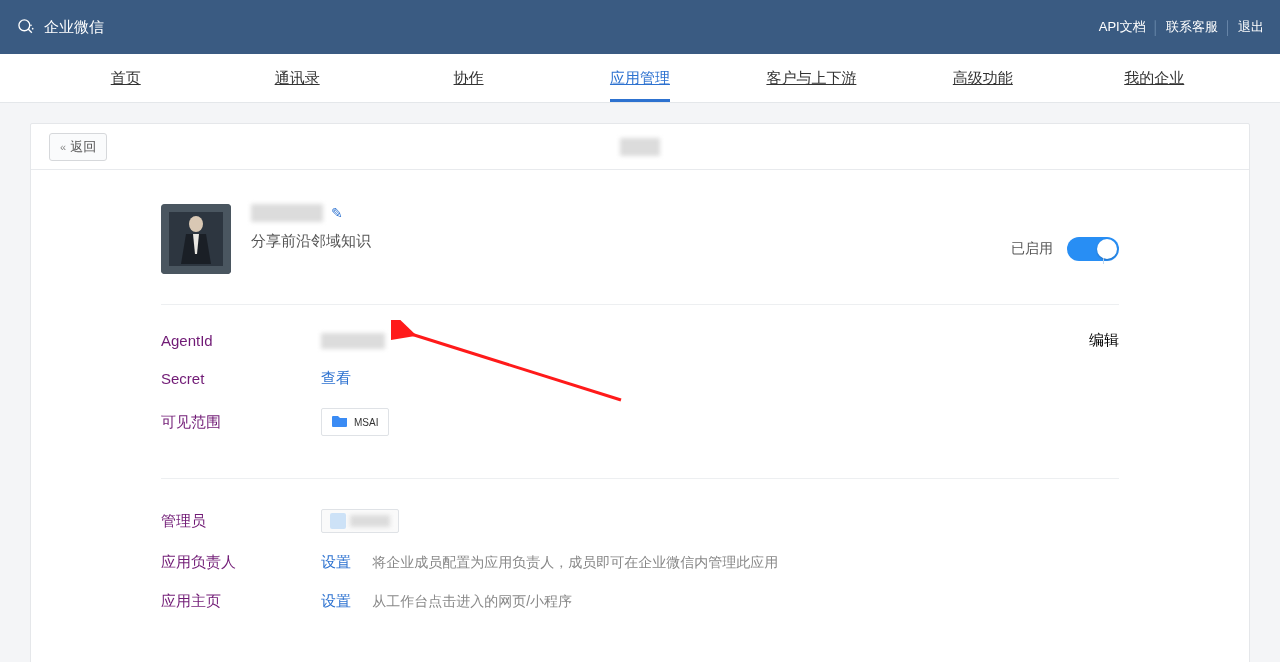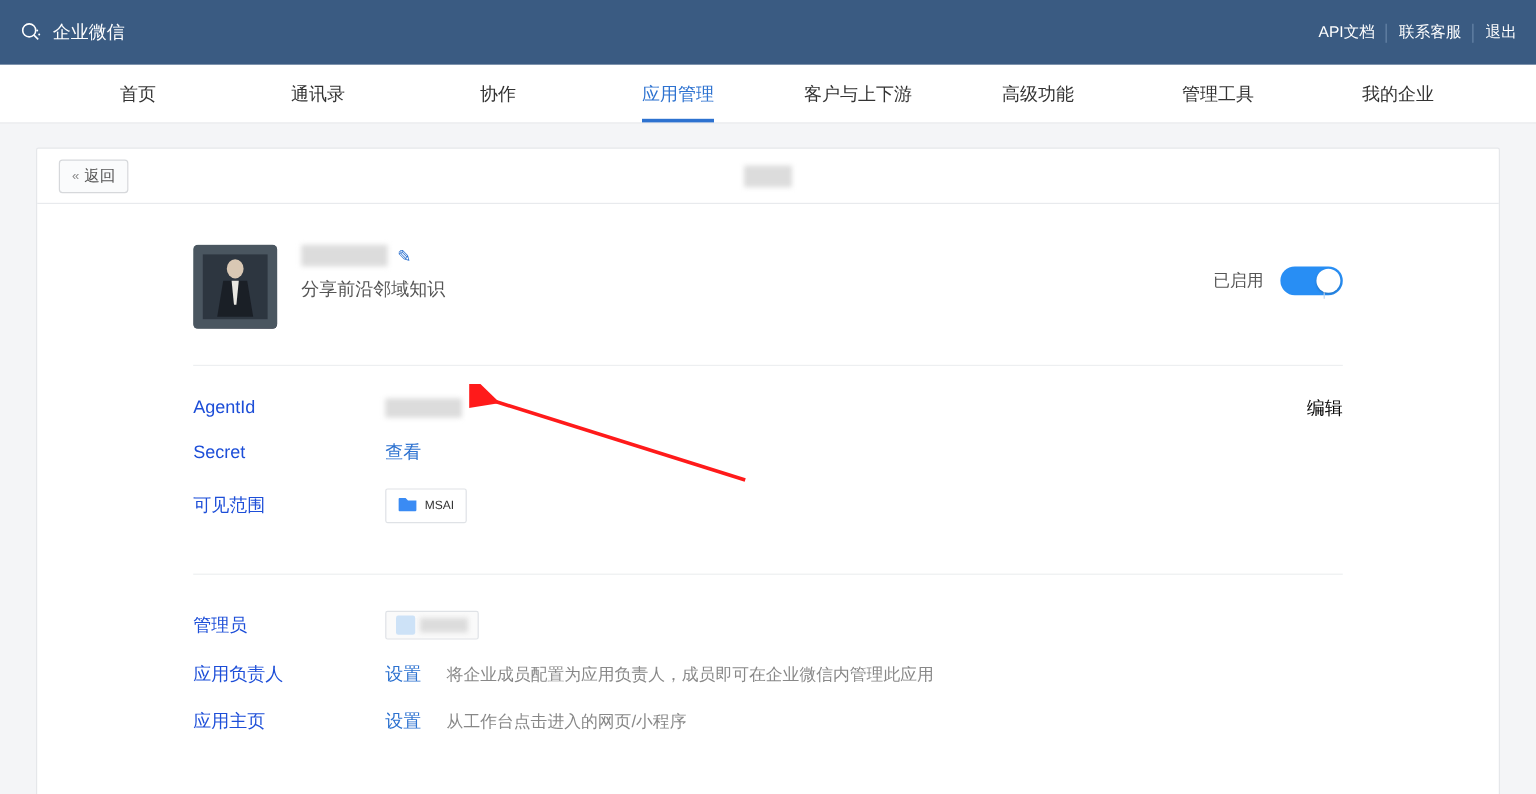--- a/index.html
+++ b/index.html
@@ -53,20 +53,21 @@
   }
   .nav-item {
     flex: 1;
     display: flex;
     align-items: center;
     justify-content: center;
     font-size: 15px;
     color: #333;
     cursor: pointer;
     position: relative;
+    text-decoration: underline;
   }
   .nav-item.active {
     color: #2d72d0;
     font-weight: 500;
   }
   .nav-item.active::after {
     content:"";
     position:absolute;
     left: 50%; transform: translateX(-50%);
     bottom: 0;
@@ -136,21 +137,21 @@
   }
   .pixel-name {
     width:72px;height:18px;
     background:#dcdcdc;
     filter: blur(2px);
   }
   .edit-pencil { color:#2d72d0; font-size:14px; }
   .app-desc { margin-top:10px; color:#555; font-size:15px; }
 
   .enable-wrap {
-    position:absolute; right:0; top:18px;
+    position:absolute; right:0; top:33px;
     display:flex;align-items:center;gap:14px;
     font-size:14px;color:#555;
   }
   .toggle {
     width:52px;height:24px;border-radius:12px;
     background:#288ef4;position:relative;
     cursor:pointer;
   }
   .toggle::after {
     content:"";position:absolute;right:2px;top:2px;
@@ -169,21 +170,21 @@
     float:left;margin-right:2px;
   }
 
   .kv-section {
     padding: 26px 0 22px;
     border-bottom: 1px solid #edeff1;
     position:relative;
   }
   .kv { display:flex;align-items:center; margin-bottom:20px; }
   .kv:last-child { margin-bottom:0; }
-  .kv .key { width:160px; color:#1d4ed8; font-size:15px; }
+  .kv .key { width:160px; color:#701a75; font-size:15px; }
   .kv .val { font-size:15px; }
   .kv .val .link { color:#2d72d0; text-decoration:none; margin-right:17px; cursor:pointer;}
   .kv .val .hint { color:#888; font-size:14px; }
 
   .dept-chip {
     display:inline-flex;align-items:center;gap:6px;
     border:1px solid #dfe2e6;border-radius:2px;
     padding:5px 10px;font-size:10px;
   }
   .folder-icon { color:#3a8bf4; }
@@ -238,21 +239,20 @@
   </div>
 </div>
 
 <div class="nav">
   <div class="nav-item">首页</div>
   <div class="nav-item">通讯录</div>
   <div class="nav-item">协作</div>
   <div class="nav-item active">应用管理</div>
   <div class="nav-item">客户与上下游</div>
   <div class="nav-item">高级功能</div>
-  <div class="nav-item">管理工具</div>
   <div class="nav-item">我的企业</div>
 </div>
 
 <div class="panel">
   <div class="panel-header">
     <button class="back-btn">
       <span class="back-chev">«</span>
       <span>返回</span>
     </button>
     <div class="title-pixelated"></div>

